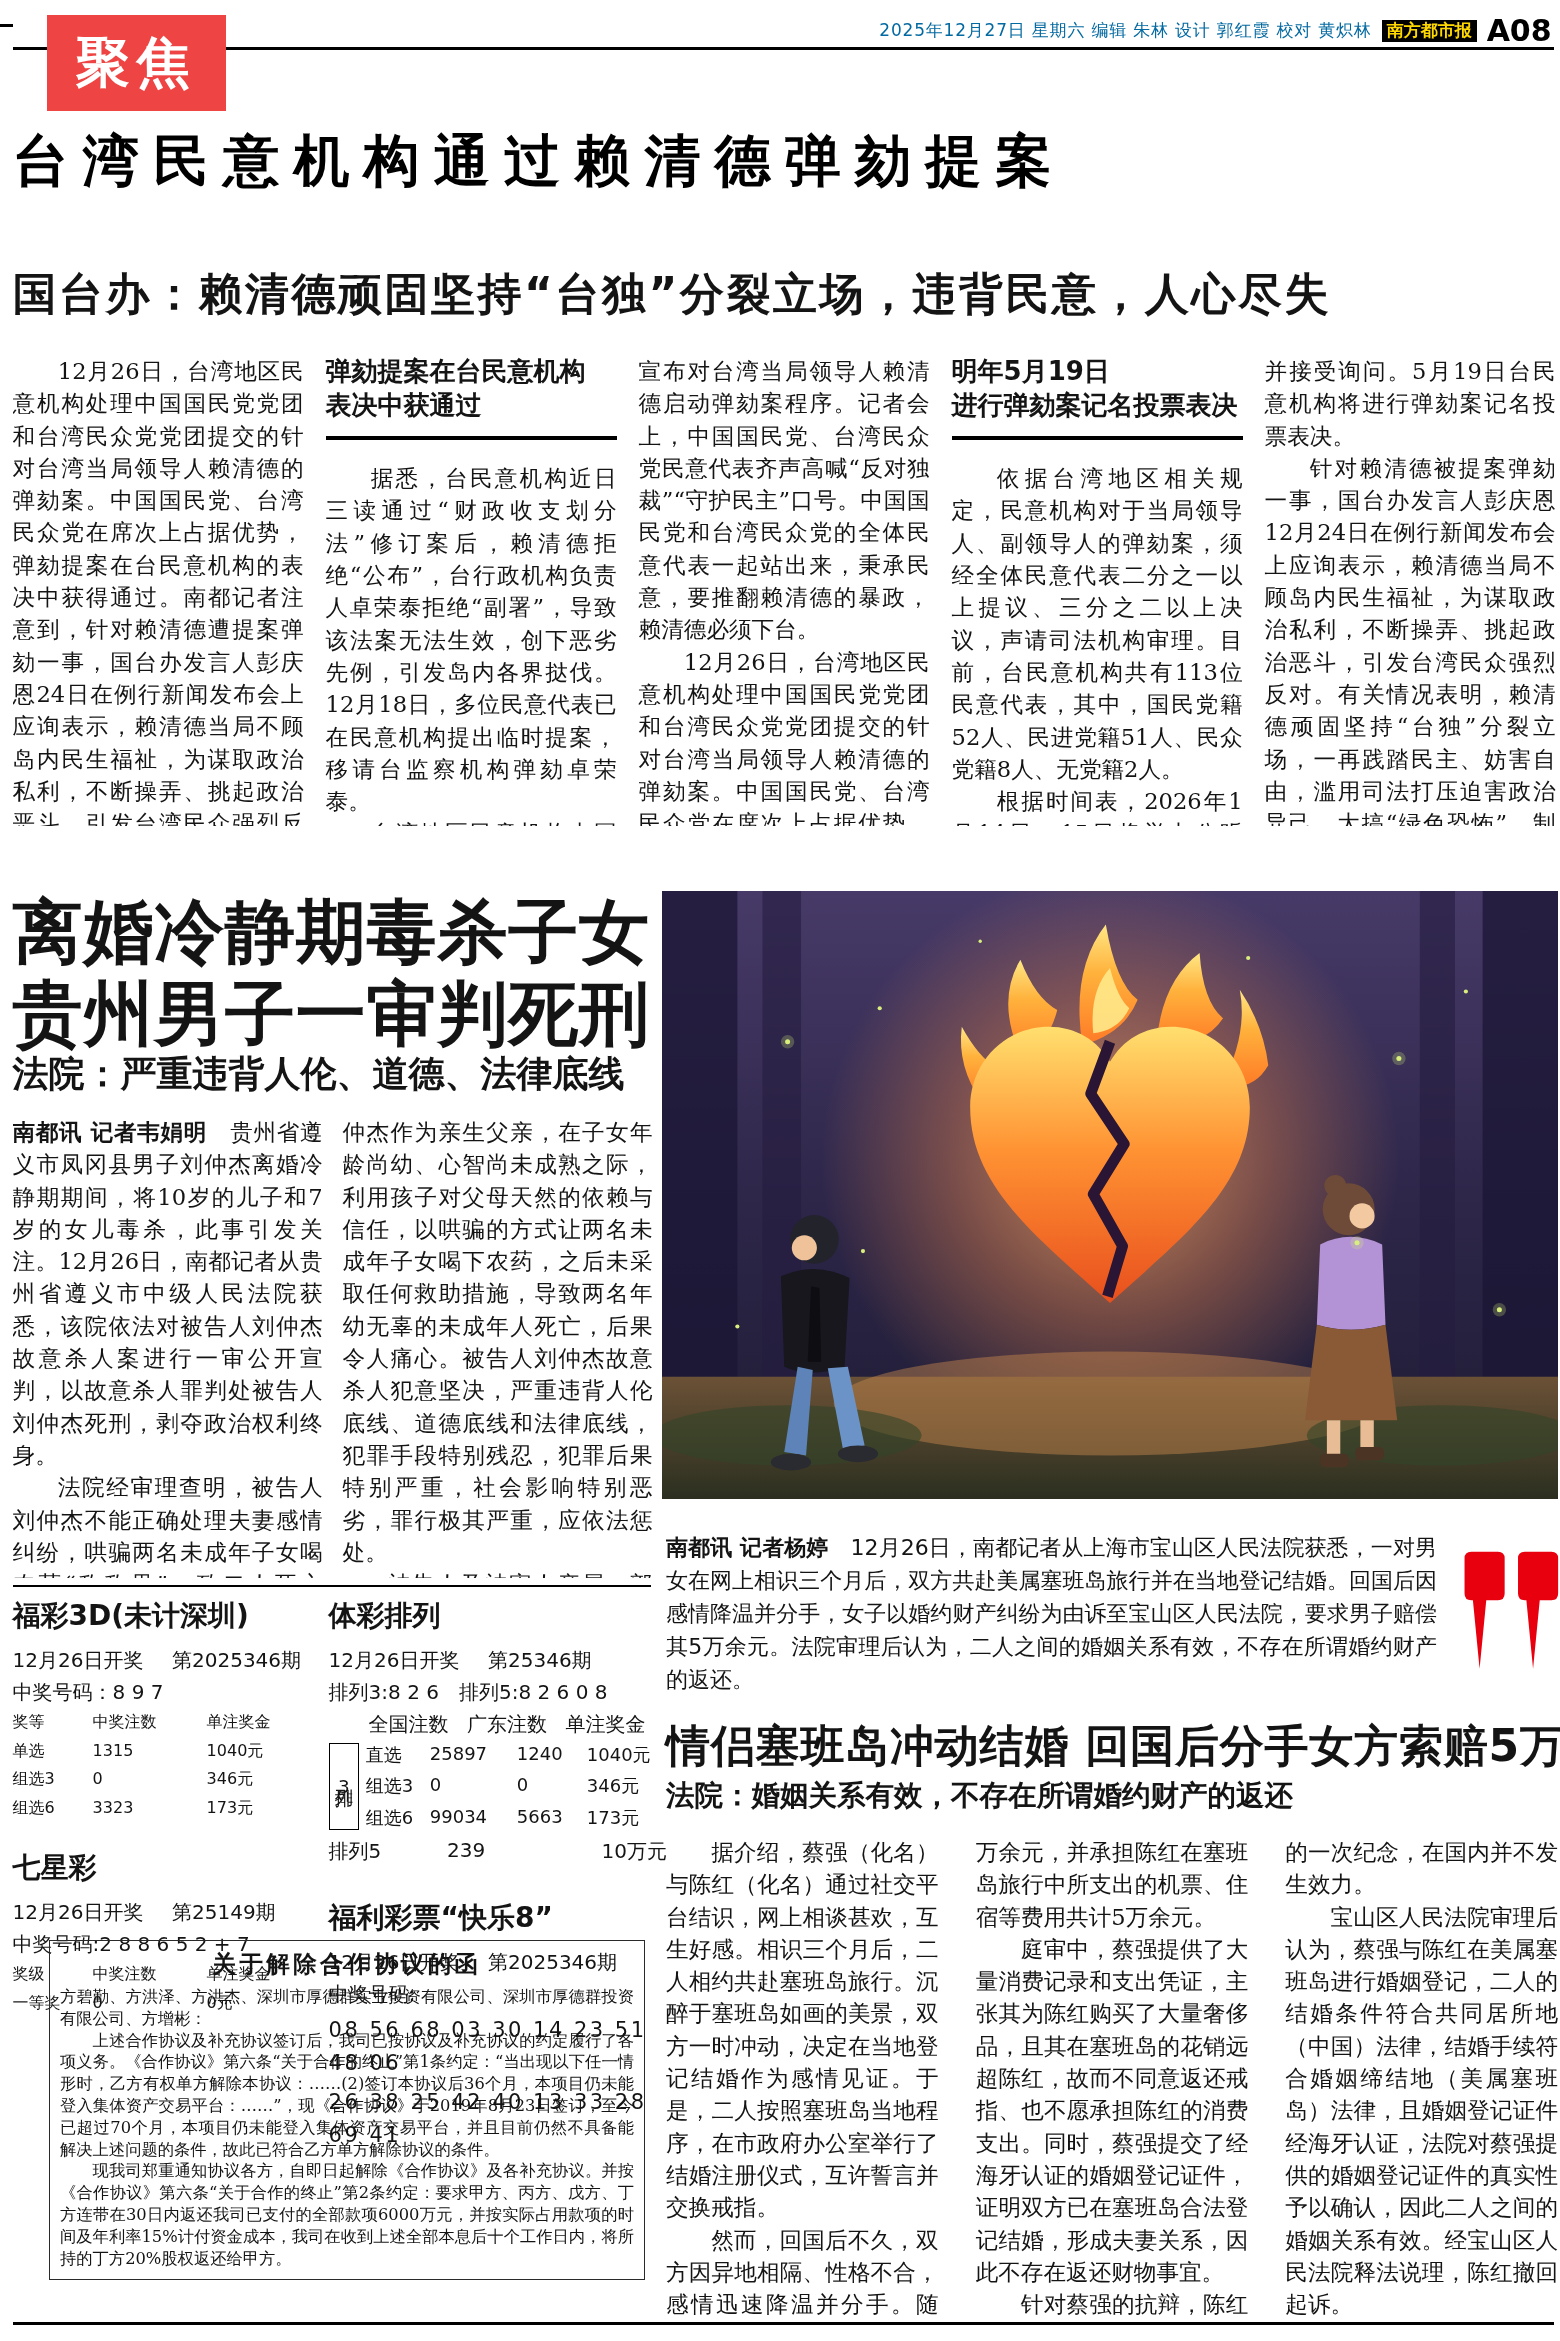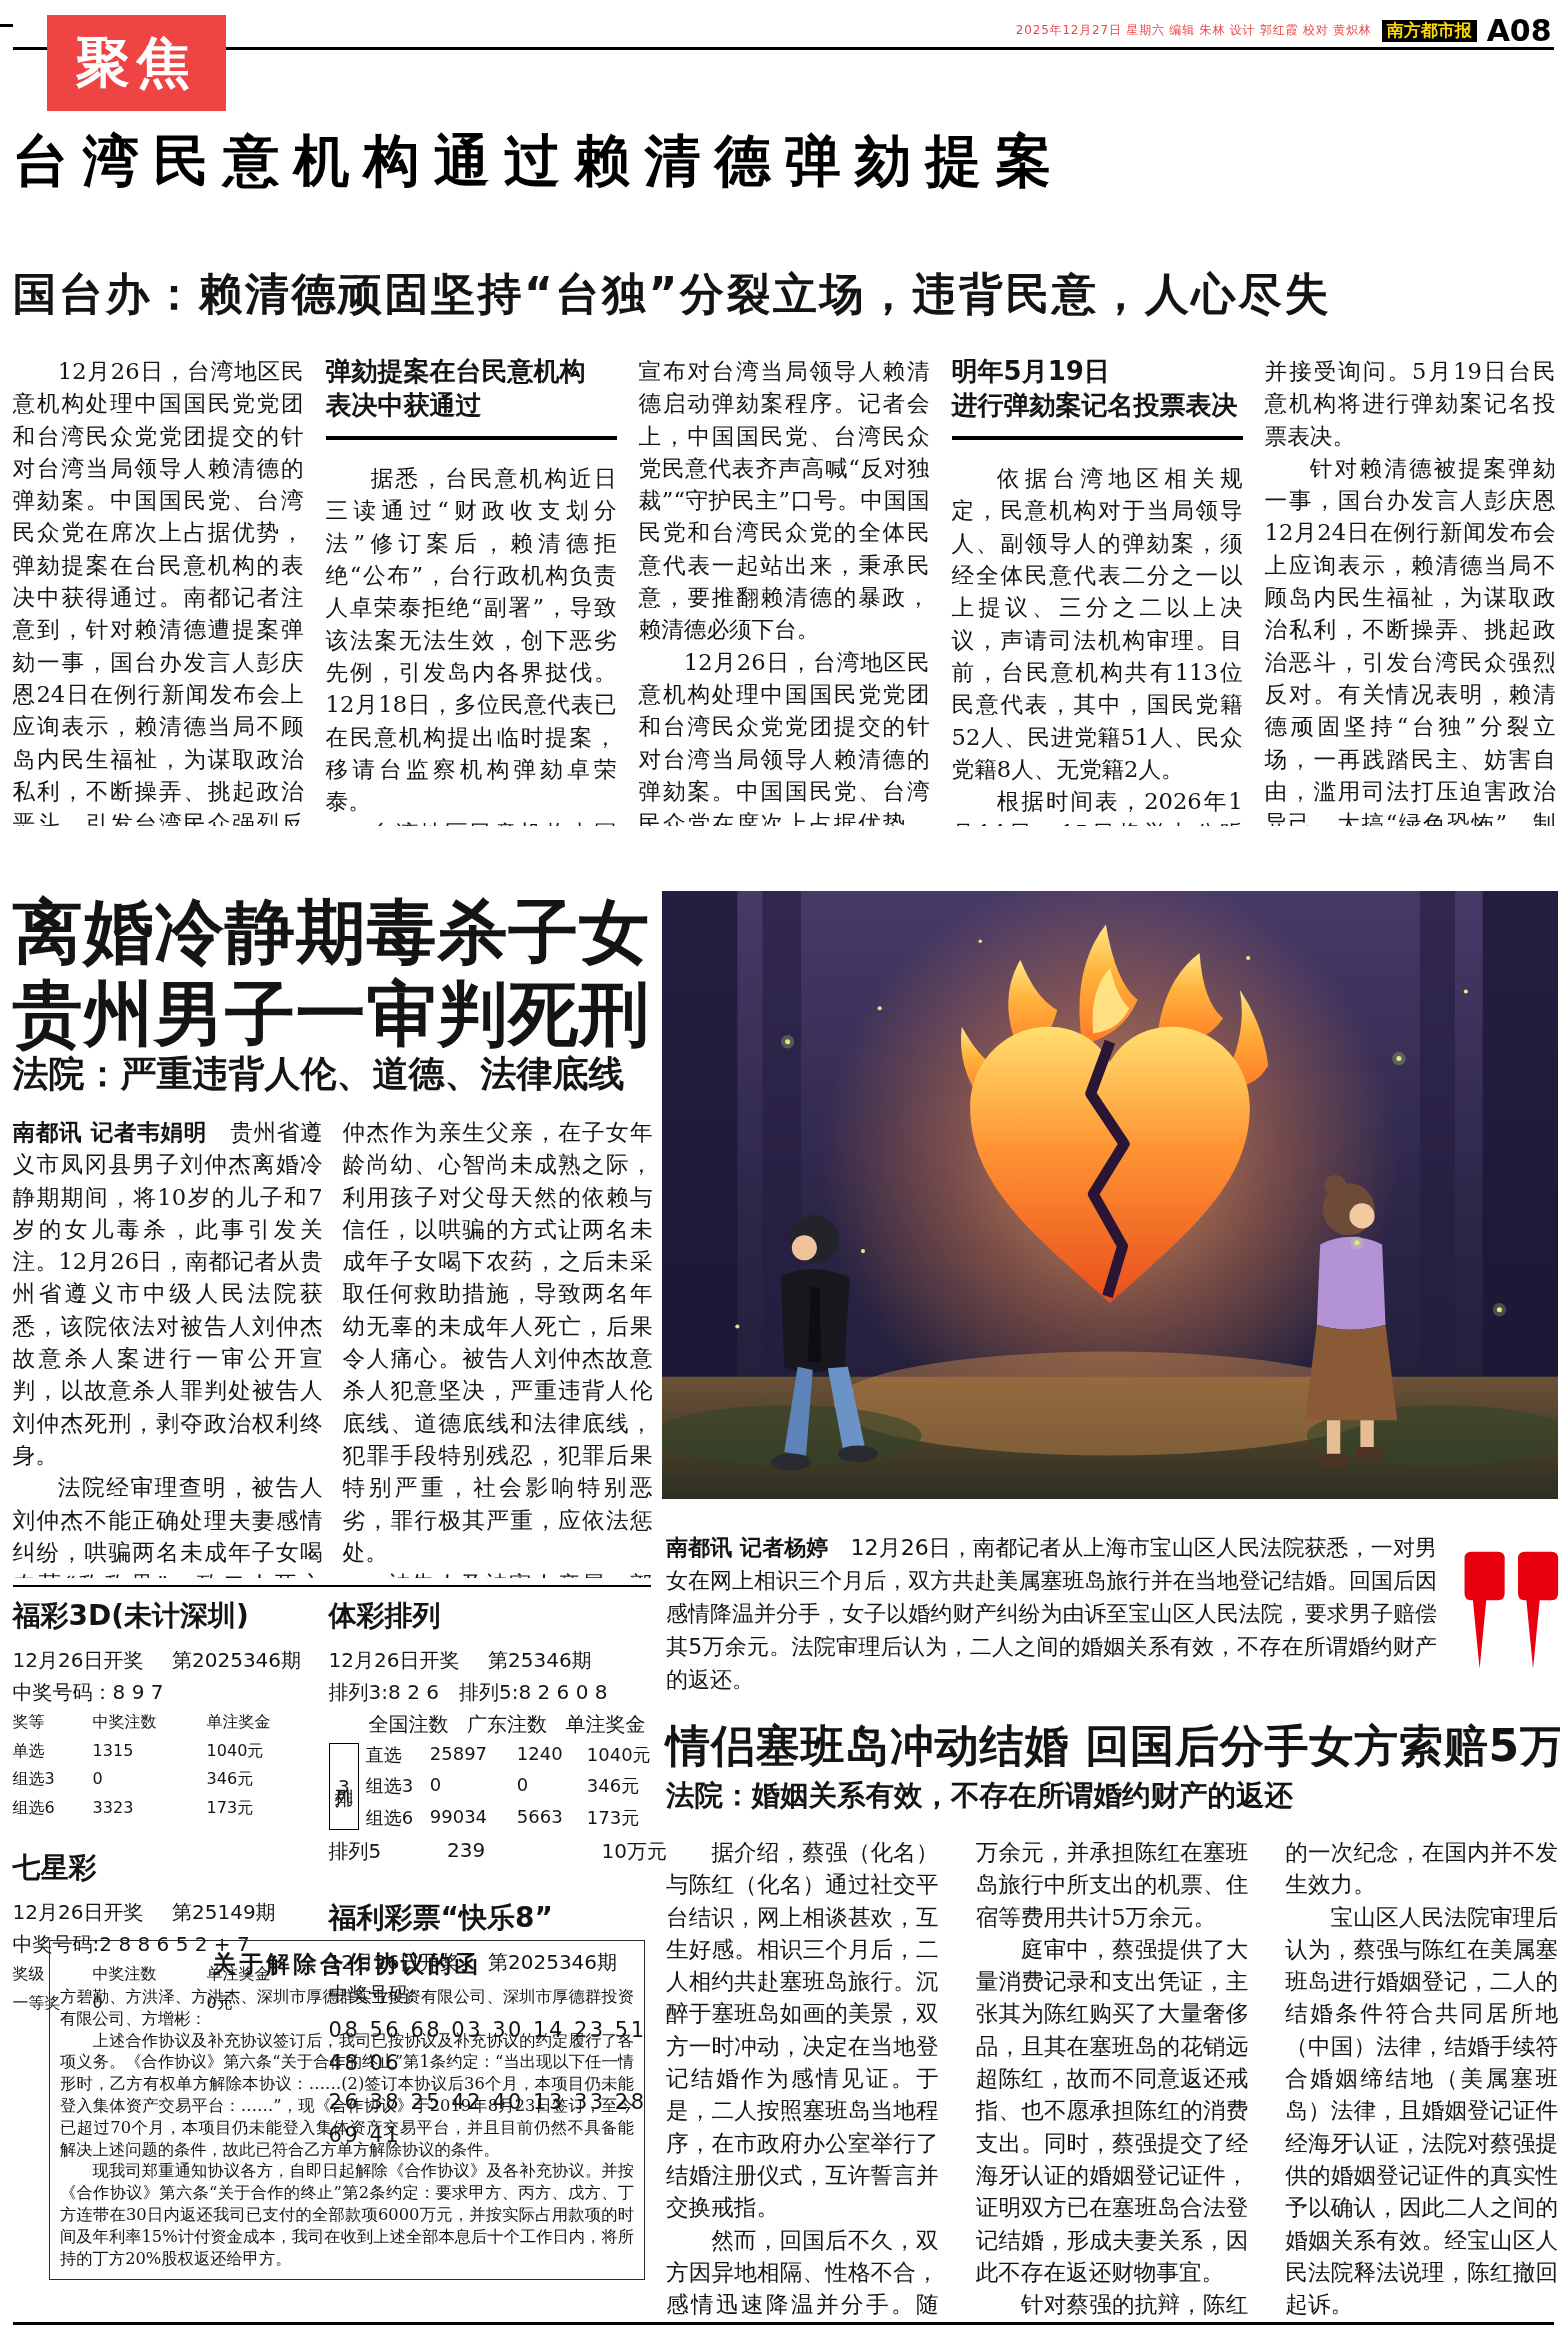--- a/index.html
+++ b/index.html
@@ -7,21 +7,21 @@
        font-family:"DejaVu Serif","Liberation Serif",serif;overflow:hidden}
   .abs{position:absolute}
   .sans{font-family:"DejaVu Sans","Liberation Sans",sans-serif}
 
   
   .top-dash{left:0;top:23.5px;width:13.4px;height:3.4px;background:#000}
   .head-rule{left:12.6px;top:47px;width:1541px;height:2.5px;background:#000}
   .focus-box{left:47px;top:15px;width:179px;height:96px;background:#ef4444;color:#fff;
              display:flex;align-items:center;justify-content:center;font-size:54px;font-weight:900;letter-spacing:6.7px}
   .dateline-wrap{right:8.4px;top:13.4px;display:flex;align-items:center;gap:10px}
-  .dateline{font-size:12px;color:#ef4444;letter-spacing:0.8px}
+  .dateline{font-size:17px;color:#0369a1;letter-spacing:0.8px}
   .paper-logo{background:#000000;color:#ffd800;font-size:17px;font-weight:700;padding:2.5px 5px;line-height:1}
   .page-no{font-size:30px;font-weight:900;color:#000}
 
   
   .a1-headline{left:12.6px;top:124px;width:1538px;font-size:56px;font-weight:900;letter-spacing:14.2px;
                white-space:nowrap;color:#000}
   .a1-subhead{left:12.6px;top:265px;width:1538px;font-size:44px;font-weight:600;letter-spacing:2.5px;white-space:nowrap}
   .a1-body{left:12.6px;top:355px;width:1543px;height:471px;display:flex;gap:22px;overflow:hidden}
   .col{flex:1;font-size:22.6px;line-height:1.43;text-align:justify}
   .col p{margin:0;text-indent:2em}

